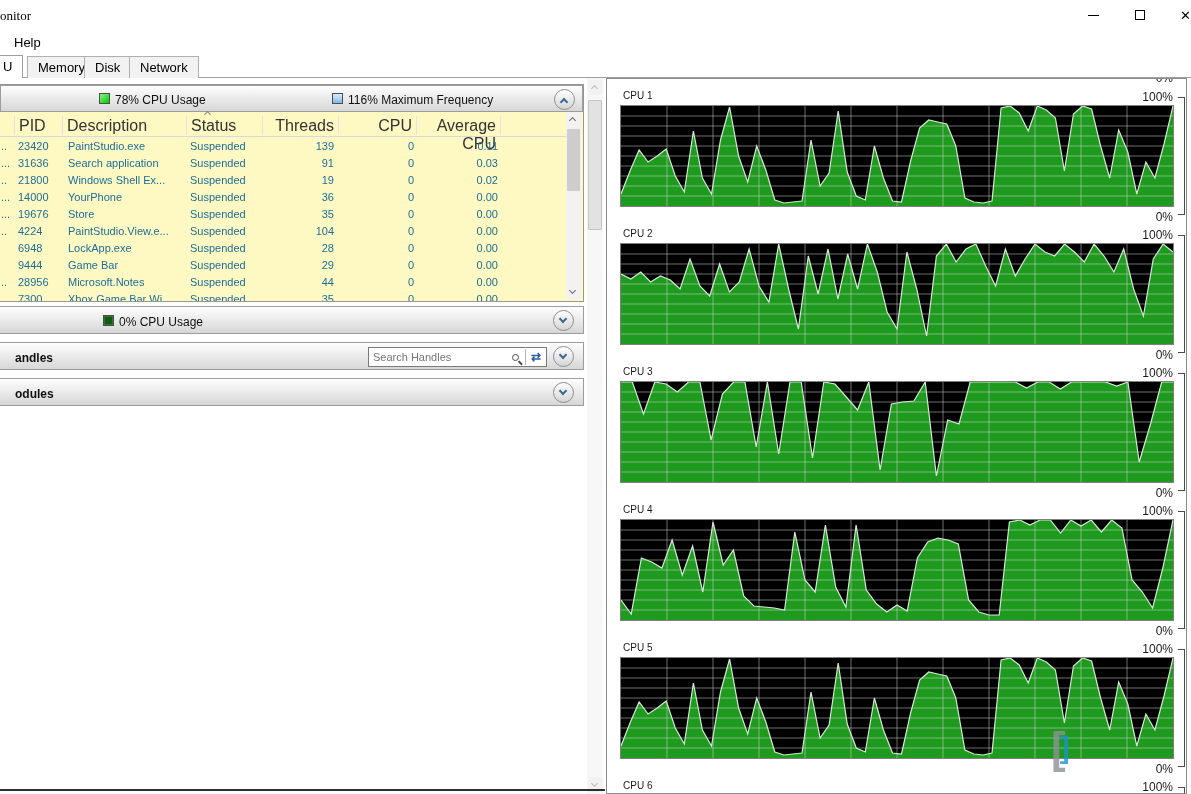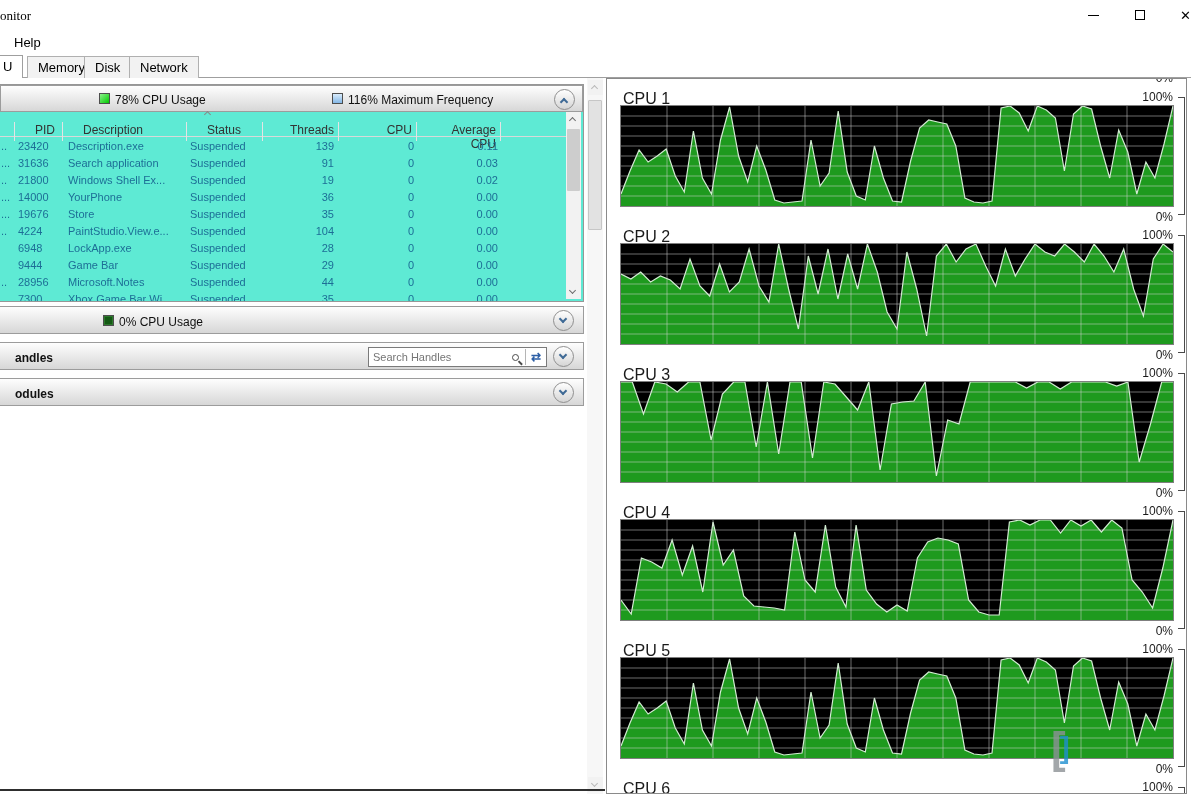--- a/index.html
+++ b/index.html
@@ -29,23 +29,23 @@
           background:linear-gradient(#ffffff,#d5d5d5); }
   .chev i { position:absolute; left:6px; width:6px; height:6px;
             border-right:2px solid #3f6a96; border-bottom:2px solid #3f6a96; }
   .chev i.dn { top:5px; transform:rotate(45deg); }
   .chev i.up { top:9px; transform:rotate(225deg); }
   .legend-sq { position:absolute; width:11px; height:11px; border:1px solid #4d4d4d; }
   .legend-txt { position:absolute; font-size:12px; color:#111; white-space:nowrap; }
   .sec-title { position:absolute; font-size:12px; font-weight:bold; color:#111; white-space:nowrap;padding-left:14px; }
 
   
-  .tbl-wrap { left:-1px; top:84px; width:585px; height:218px; border:1px solid #979797; background:#5eead4; }
+  .tbl-wrap { left:-1px; top:84px; width:585px; height:218px; border:1px solid #979797; background:#fef9c3; }
   .tbl-hdr-row { position:absolute; left:0; top:27px; width:566px; height:25px; border-bottom:1px solid #d9d9d9; }
-  .hcell { position:absolute; top:10px; font-size:12px; color:#333; border-left:1px solid #e4e4e4; height:19px; padding:1px 4px 0 20px; }
+  .hcell { position:absolute; top:4px; font-size:16px; color:#333; border-left:1px solid #e4e4e4; height:19px; padding:1px 4px 0 4px; }
   .hcell.r { text-align:right; }
   .sort-up { position:absolute; left:205px; top:0px; width:5px; height:5px;
              border-left:1px solid #888; border-top:1px solid #888; transform:rotate(45deg); }
   .rows-clip { position:absolute; left:0; top:53px; width:566px; height:163px; overflow:hidden; }
   .t-row { position:relative; width:566px; height:17px; font-size:11px; color:#1d6e96; white-space:nowrap; }
   .t-row span { position:absolute; top:2px; overflow:hidden; }
   .c-img    { left:1px;  width:13px; }
   .c-pid    { left:18px; width:46px; }
   .c-desc   { left:68px; width:118px; }
   .c-status { left:190px; width:72px; }
@@ -66,21 +66,21 @@
   .mag { width:7px; height:7px; border:1.5px solid #4a4a4a; border-radius:50%; position:relative; }
   .mag::after { content:""; position:absolute; width:5px; height:1.5px; background:#4a4a4a; transform:rotate(45deg); left:5px; top:7px; }
   .refresh-glyph { color:#2d5fa6; font-size:12px; font-weight:bold; }
 
   
   .mid-scroll { left:587px; top:78px; width:16px; height:716px; background:#f7f7f7; }
   .mid-scroll .sb-thumb { left:1px; width:14px; top:22px; height:130px; background:#e2e2e2; border:1px solid #c6c6c6; }
 
   
   .graph-pane { left:606px; top:78px; width:581px; height:716px; background:#fff; border:1px solid #8a8a8a; overflow:hidden; }
-  .g-label { position:absolute; left:16px; font-size:16px; color:#1a1a1a; white-space:nowrap; }
+  .g-label { position:absolute; left:16px; font-size:10px; color:#1a1a1a; white-space:nowrap; }
   .g-pct { position:absolute; left:470px; width:96px; text-align:right; font-size:12px; color:#1a1a1a; }
   .g-plot { position:absolute; left:14px; width:552px; height:100px; outline:1px solid #7f7f7f; background:#000; }
   .g-bracket { position:absolute; left:571px; width:7px; border-top:1px solid #4a4a4a; border-right:1px solid #4a4a4a; border-bottom:1px solid #4a4a4a; }
 
   .watermark { position:absolute; left:444px; top:644px; height:50px; display:flex; align-items:center; opacity:0.8; z-index:5; pointer-events:none; }
   .wm-b1 { font-size:44px; font-weight:bold; color:#8d9296; }
   .wm-b2 { font-size:30px; font-weight:bold; color:#1f8fd0; margin-left:-6px; margin-right:4px; }
   .wm-x { font-size:40px; font-weight:bold; letter-spacing:3px; color:#989da2; text-shadow:0 0 2px rgba(70,70,70,.55); }
 
   .bottom-border { left:0; top:789px; width:605px; height:2px; background:#2e2e2e; }
@@ -131,21 +131,21 @@
     <span class="hcell r" style="left:262px; width:76px;">Threads</span>
     <span class="hcell r" style="left:338px; width:78px;">CPU</span>
     <span class="hcell r" style="left:416px; width:84px;">Average CPU</span>
     <span class="hcell" style="left:500px; width:66px;"></span>
   </div>
 
   <div class="rows-clip" id="rows">
       <div class="t-row">
         <span class="c-img">..</span>
         <span class="c-pid">23420</span>
-        <span class="c-desc">Description.exe</span>
+        <span class="c-desc">PaintStudio.exe</span>
         <span class="c-status">Suspended</span>
         <span class="c-thr">139</span>
         <span class="c-cpu">0</span>
         <span class="c-avg">0.11</span>
       </div>
       <div class="t-row">
         <span class="c-img">...</span>
         <span class="c-pid">31636</span>
         <span class="c-desc">Search application</span>
         <span class="c-status">Suspended</span>

